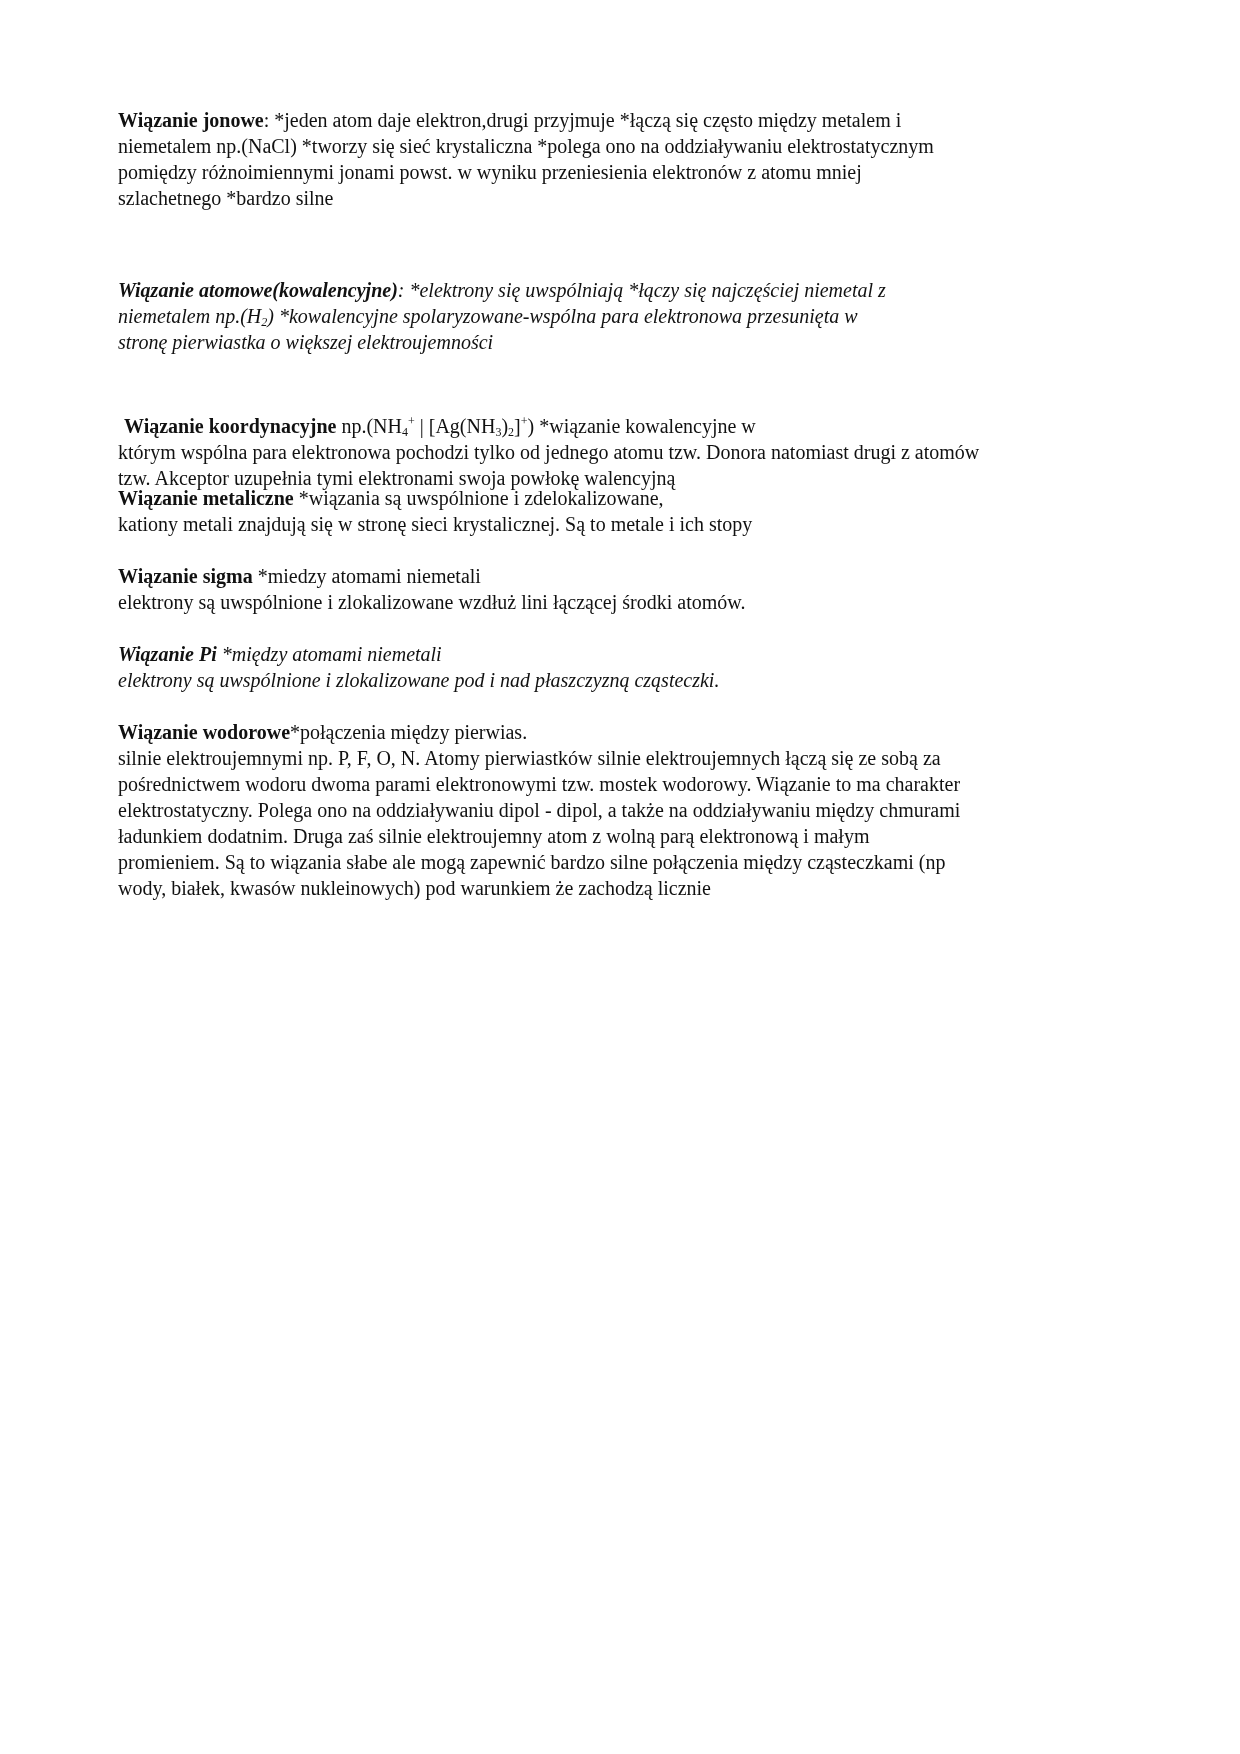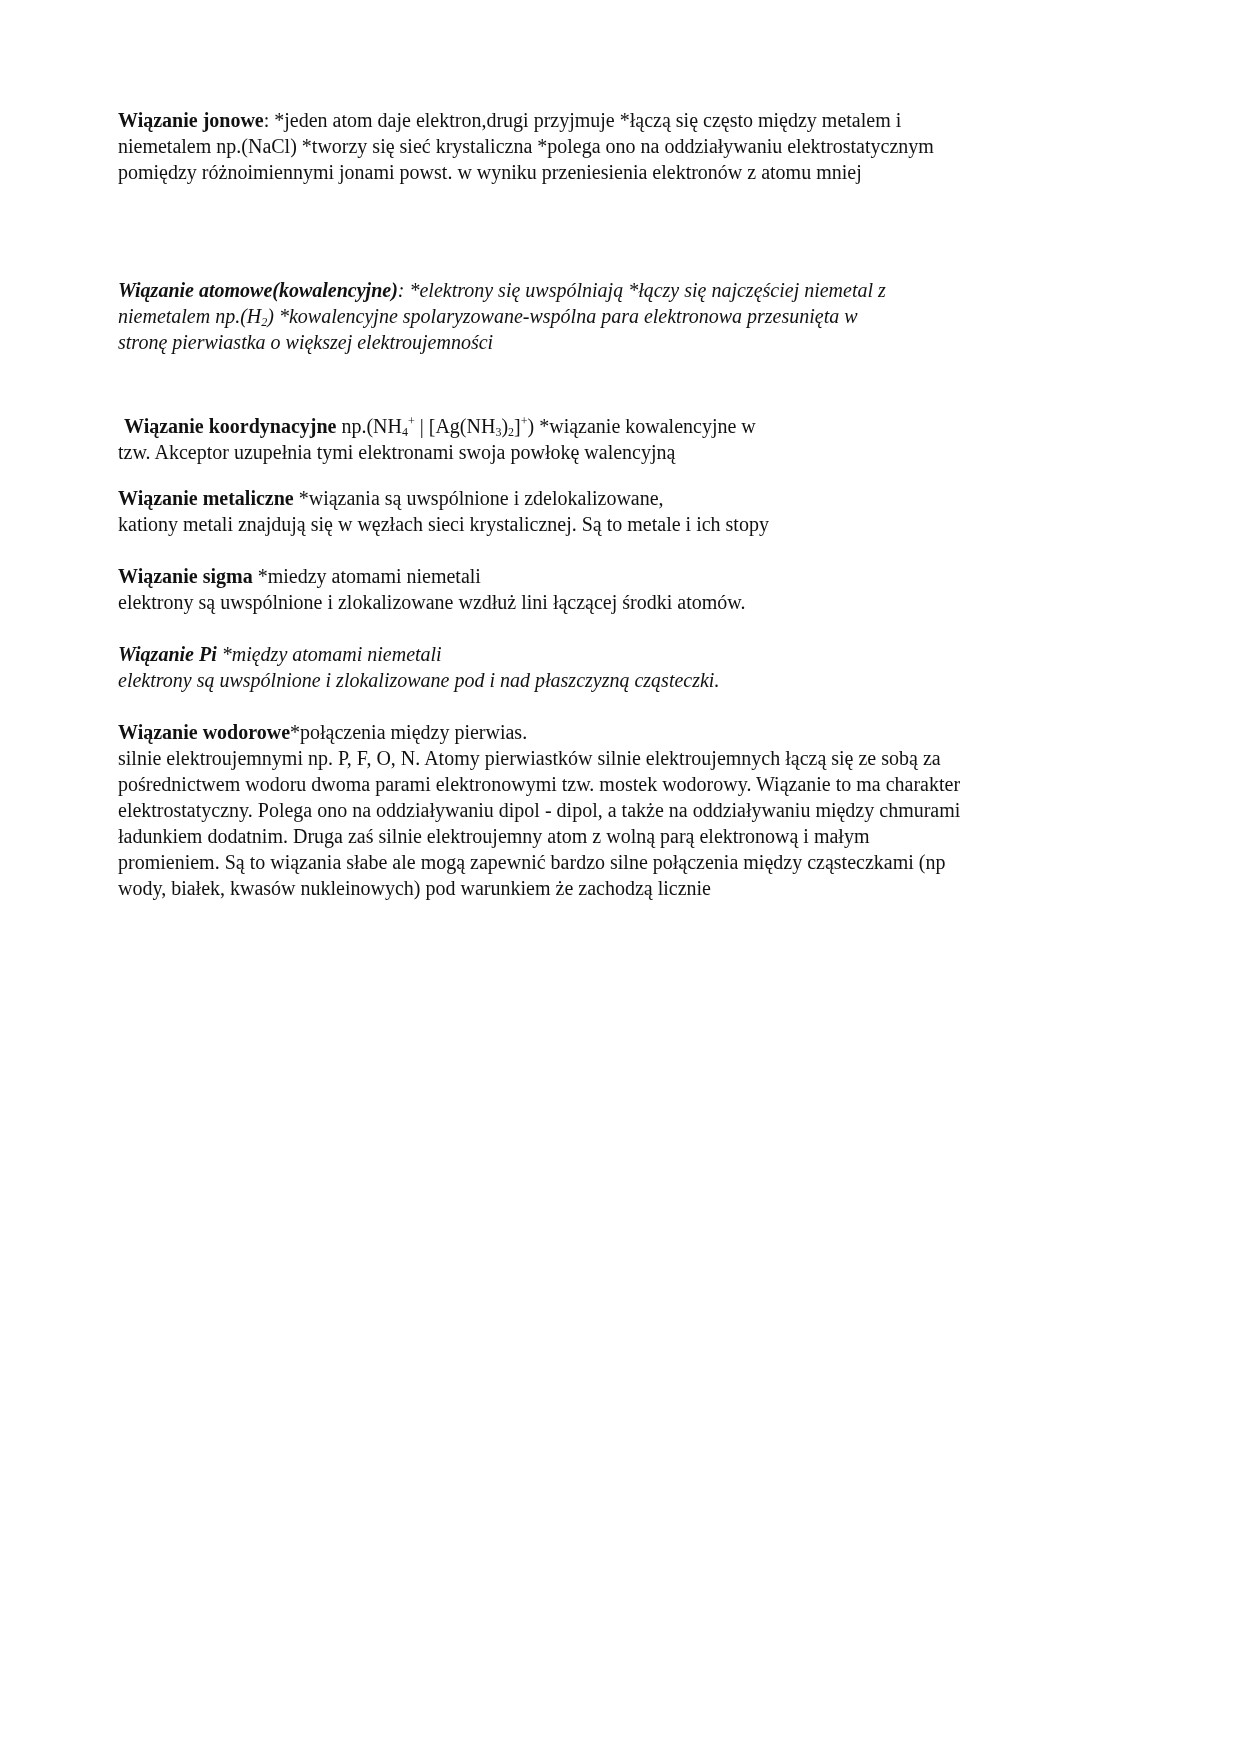--- a/index.html
+++ b/index.html
@@ -18,36 +18,38 @@
   </style>
 </head>
 <body>
 
 <div class="page">
 
   <div class="para" style="top:107px;">
     <span class="line"><b>Wiązanie jonowe</b><span>: *jeden atom daje elektron,drugi przyjmuje *łączą się często między metalem i</span></span>
     <span class="line">niemetalem np.(NaCl) *tworzy się sieć krystaliczna *polega ono na oddziaływaniu elektrostatycznym</span>
     <span class="line">pomiędzy różnoimiennymi jonami powst. w  wyniku przeniesienia elektronów z atomu mniej</span>
+    <span class="line">szlachetnego *bardzo silne</span>
   </div>
 
   <div class="para" style="top:277px;font-style:italic;">
     <span class="line"><b>Wiązanie atomowe(kowalencyjne)</b><span>: *elektrony się uwspólniają  *łączy się najczęściej niemetal z</span></span>
     <span class="line"><span>niemetalem np.(H</span><sub>2</sub><span>) *kowalencyjne spolaryzowane-wspólna para elektronowa przesunięta w</span></span>
     <span class="line">stronę pierwiastka o większej elektroujemności</span>
   </div>
 
   <div class="para" style="top:381px;margin-top:32px;">
     <span class="line" style="padding-left:6px;"><b>Wiązanie koordynacyjne</b><span> np.(NH</span><sub>4</sub><sup>+</sup><span> | [Ag(NH</span><sub>3</sub><span>)</span><sub>2</sub><span>]</span><sup>+</sup><span>) *wiązanie kowalencyjne w</span></span>
+    <span class="line">którym wspólna para elektronowa pochodzi tylko od jednego atomu tzw. Donora natomiast drugi z atomów</span>
     <span class="line">tzw. Akceptor  uzupełnia tymi elektronami swoja powłokę walencyjną</span>
   </div>
 
   <div class="para" style="top:485px;">
     <span class="line"><b>Wiązanie metaliczne</b><span> *wiązania są uwspólnione i zdelokalizowane,</span></span>
-    <span class="line">kationy metali znajdują się w węzłach sieci krystalicznej. Są to metale i ich stopy</span>
+    <span class="line">kationy metali znajdują się w stronę sieci krystalicznej. Są to metale i ich stopy</span>
   </div>
 
   <div class="para" style="top:563px;">
     <span class="line"><b>Wiązanie sigma</b><span> *miedzy atomami niemetali</span></span>
     <span class="line">elektrony są uwspólnione i zlokalizowane wzdłuż lini łączącej środki atomów.</span>
   </div>
 
   <div class="para" style="top:641px;font-style:italic;">
     <span class="line"><b>Wiązanie Pi</b><span> *między atomami niemetali</span></span>
     <span class="line">elektrony są uwspólnione i zlokalizowane pod i nad płaszczyzną cząsteczki.</span>

